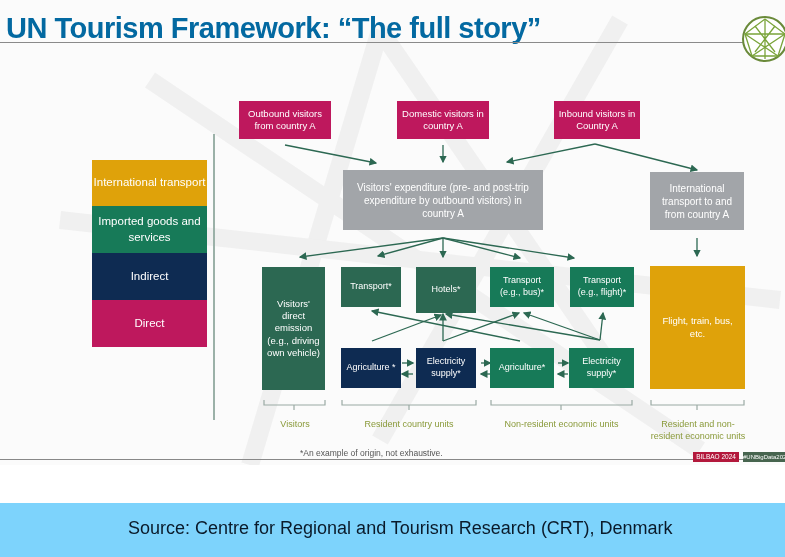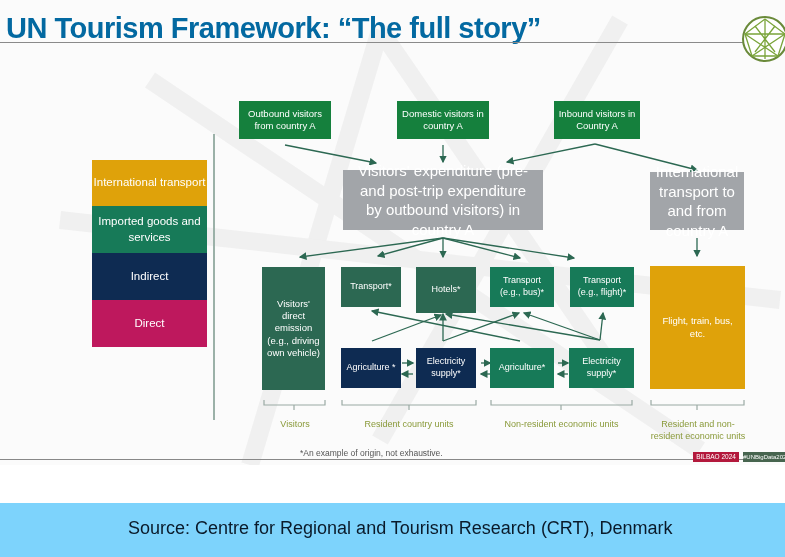--- a/index.html
+++ b/index.html
@@ -3,22 +3,22 @@
 <meta charset="utf-8">
 <style>
   html, body { margin:0; padding:0; }
   body { width:785px; height:557px; position:relative; overflow:hidden; background:#ffffff; font-family:"Liberation Sans", sans-serif; }
   .slide { position:absolute; left:0; top:0; width:785px; height:465px; background:#fbfbfb; overflow:hidden; }
   .bgdeco { position:absolute; left:0; top:0; width:785px; height:465px; }
   .title { position:absolute; left:6px; top:12px; font-size:29px; font-weight:bold; color:#0369a1; letter-spacing:-0.5px; white-space:nowrap; }
   .title-rule { position:absolute; left:0; top:42px; width:748px; height:1px; background:#8a8a8a; }
   .logo { position:absolute; left:740px; top:14px; width:50px; height:50px; }
   .box { position:absolute; display:flex; align-items:center; justify-content:center; text-align:center; color:#fff; font-size:10px; line-height:1.3; box-sizing:border-box; padding:2px 4px; }
-  .mint { background:#15803d; color:#ffffff; font-size:9.5px; }
-  .grey { background:#a2a5a9; color:#ffffff; font-size:15px; }
+  .mint { background:#be185d; color:#ffffff; font-size:9.5px; }
+  .grey { background:#a2a5a9; color:#ffffff; font-size:10px; }
   .dkgreen { background:#2c6852; }
   .green { background:#177a58; }
   .navy { background:#0e2b52; }
   .gold { background:#dfa20a; }
   .legend-box { position:absolute; left:68px; width:115px; display:flex; align-items:center; justify-content:center; text-align:center; color:#fff; font-size:11.5px; line-height:1.35; box-sizing:border-box;margin-left:24px; }
   .divider { position:absolute; left:213px; top:134px; width:2px; height:286px; background:#9bb1a8; }
   .label { position:absolute; font-size:9px; color:#8a9a3a; text-align:center; line-height:1.3; }
   .footnote { position:absolute; left:300px; top:448px; font-size:8.5px; color:#555; }
   .bottom-rule { position:absolute; left:0; top:459px; width:785px; height:1px; background:#888; }
   .badge1 { position:absolute; left:693px; top:452px; width:46px; height:10px; background:#b3193c; color:#fff; font-size:6.5px; text-align:center; line-height:10px; }

